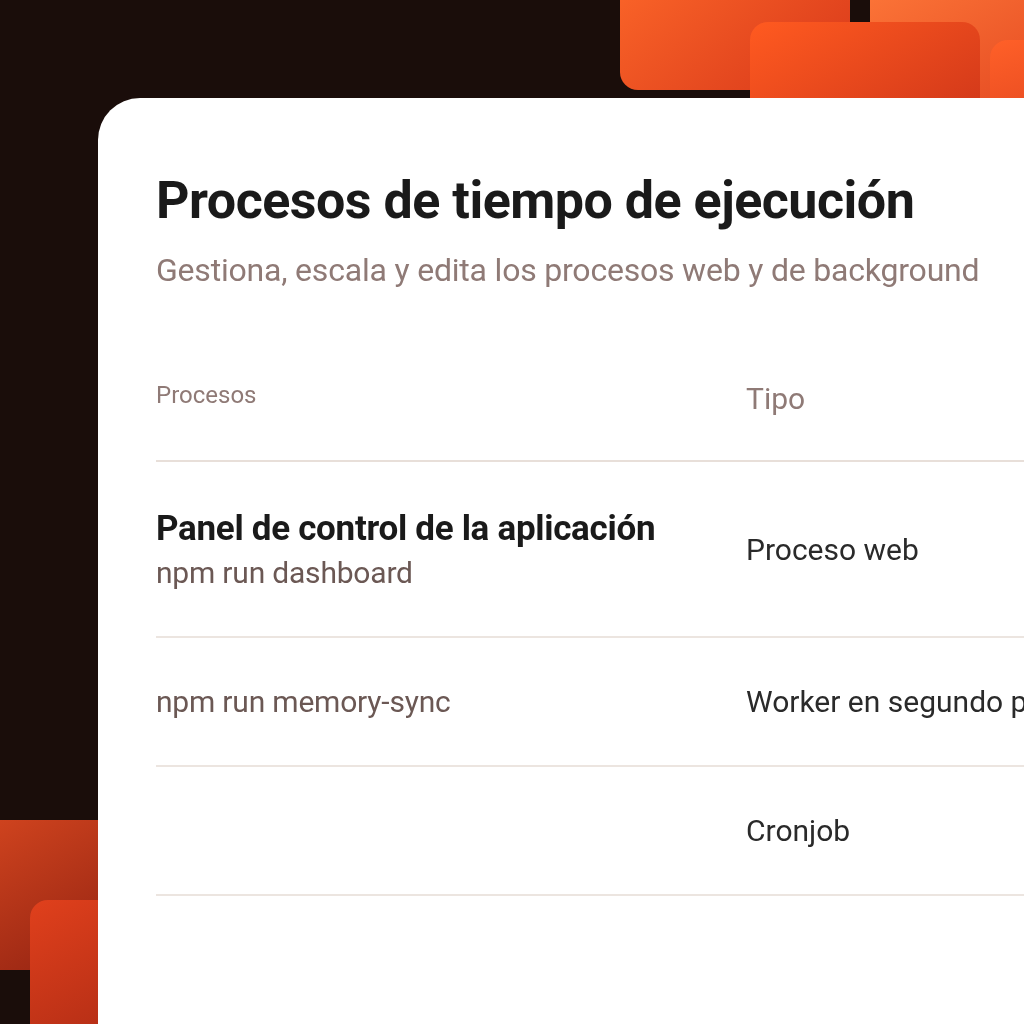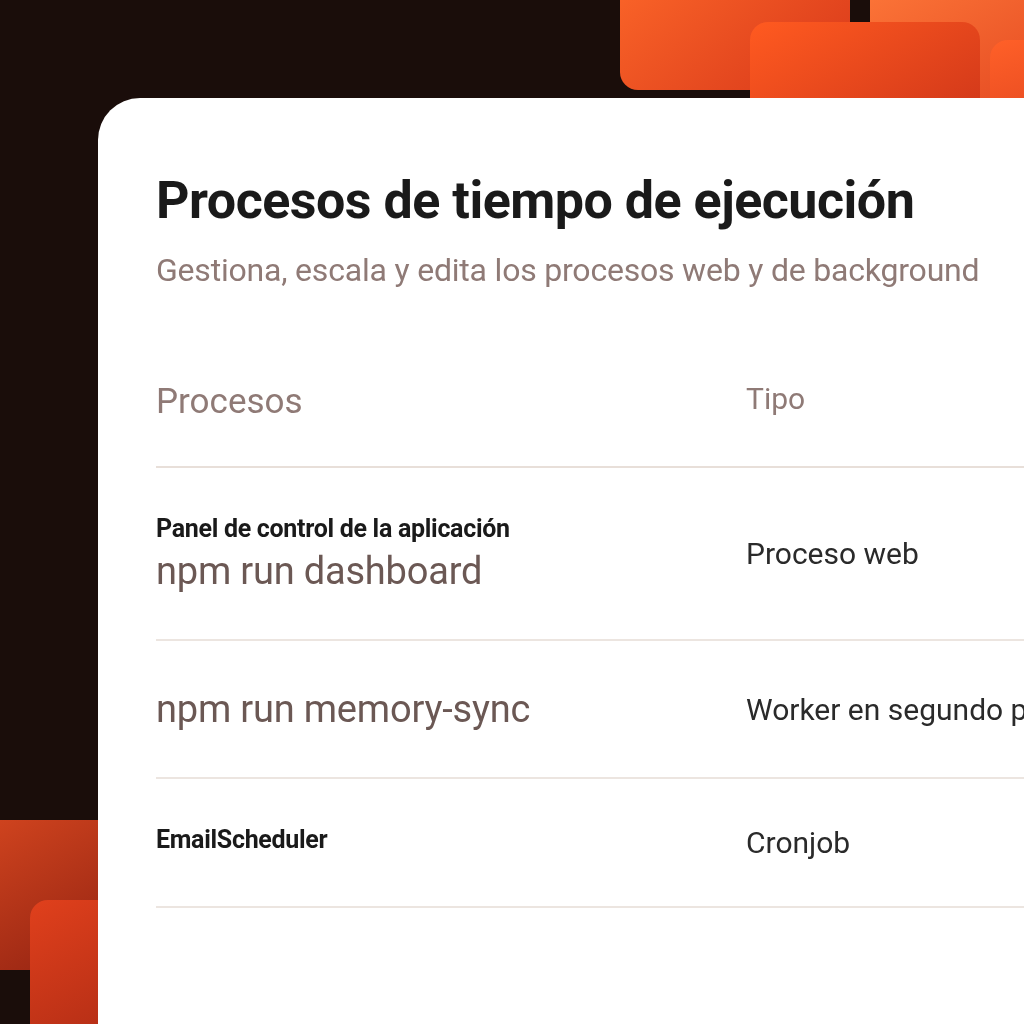--- a/index.html
+++ b/index.html
@@ -57,21 +57,21 @@
     }
     
     .table-headers {
       display: flex;
       padding-bottom: 44px;
       border-bottom: 2px solid #e8dfd9;
     }
     
     .col-process {
       width: 590px;
-      font-size: 35px;
+      font-size: 24px;
       color: #8f7a76;
       font-weight: 400;
     }
     
     .col-type {
       flex: 1;
       font-size: 30px;
       color: #8f7a76;
       font-weight: 400;
     }
@@ -81,29 +81,29 @@
       align-items: center;
       padding: 46px 0;
       border-bottom: 2px solid #ece5e0;
     }
     
     .process-info {
       width: 590px;
     }
     
     .process-name {
-      font-size: 25px;
+      font-size: 35px;
       font-weight: 700;
       color: #1a1a1a;
       margin-bottom: 6px;
       letter-spacing: -0.3px;
     }
     
     .process-cmd {
-      font-size: 38px;
+      font-size: 30px;
       font-weight: 400;
       color: #6b5854;
       letter-spacing: -0.2px;
     }
     
     .process-type {
       flex: 1;
       font-size: 30px;
       font-weight: 400;
       color: #2a2a2a;
@@ -141,17 +141,16 @@
 
   <div class="process-row">
     <div class="process-info">
       <div class="process-cmd">npm run memory-sync</div>
     </div>
     <div class="process-type">Worker en segundo plano</div>
   </div>
 
   <div class="process-row">
     <div class="process-info">
-      <div class="process-name">EmailScheduler</div>
     </div>
     <div class="process-type">Cronjob</div>
   </div>
 </div>
 
 </body></html>

